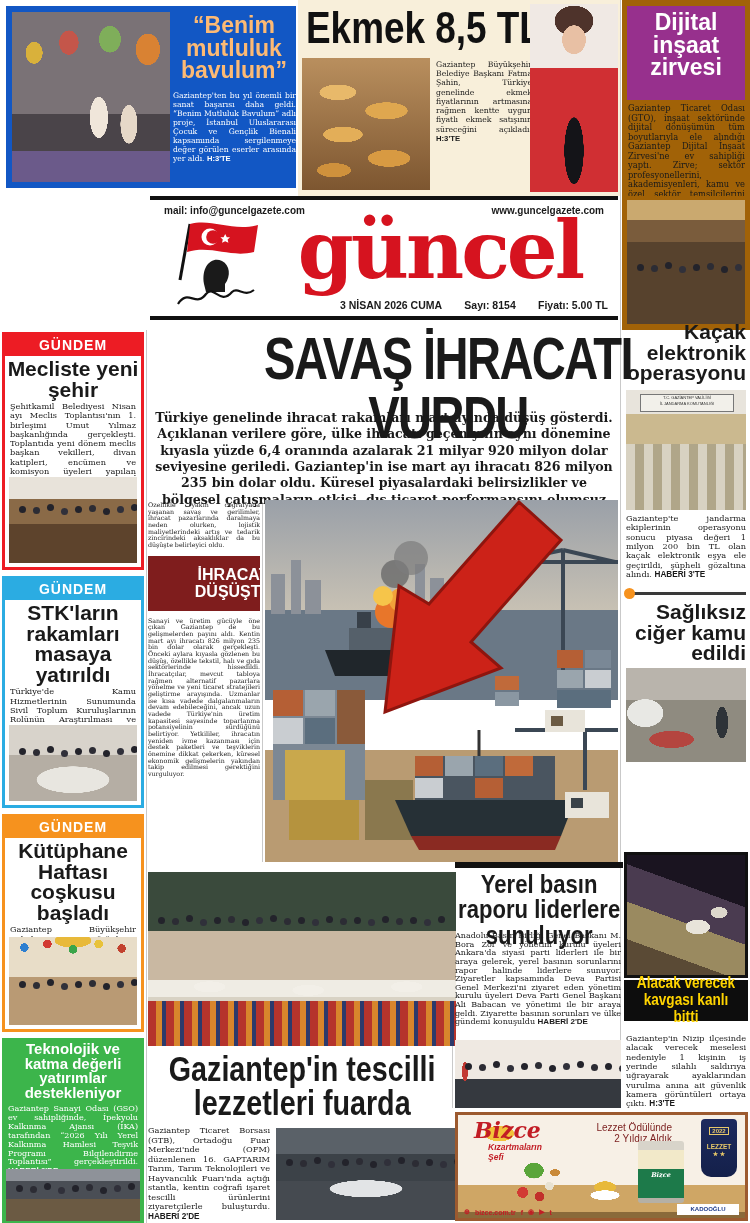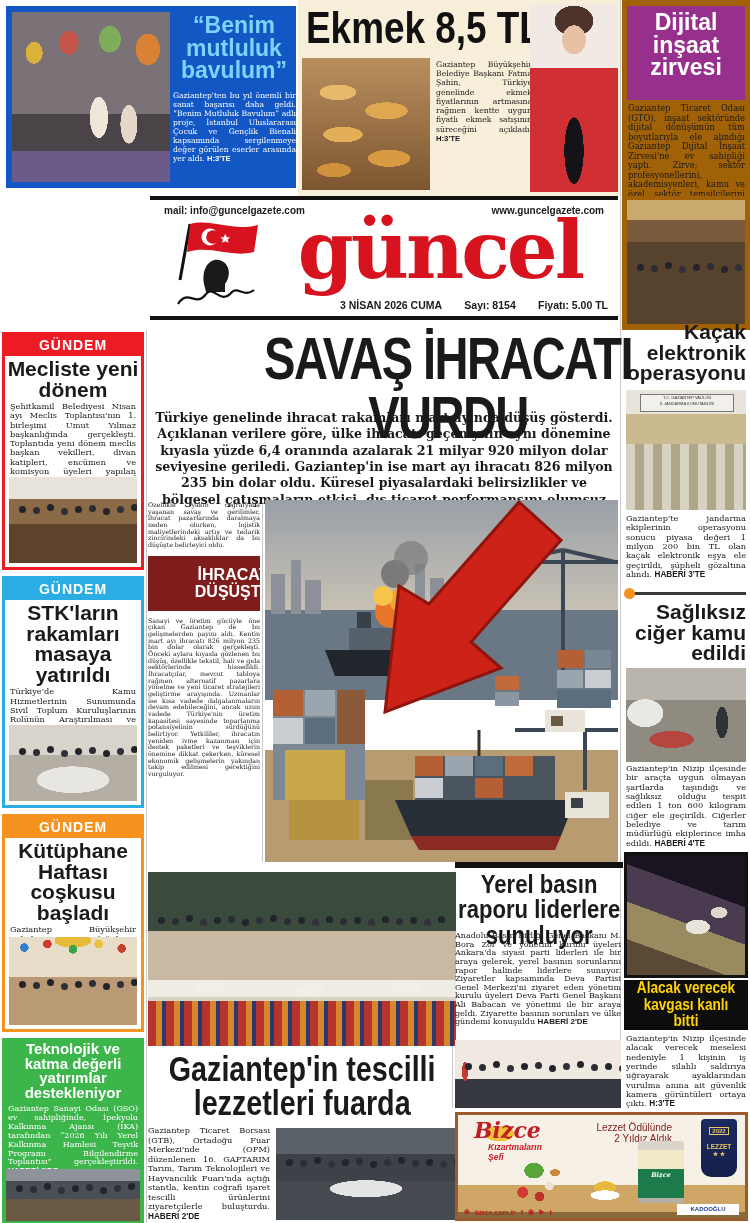--- a/index.html
+++ b/index.html
@@ -9,21 +9,21 @@
   .ph{position:absolute;overflow:hidden;background-repeat:no-repeat;}
   .hl{font-family:"Liberation Sans",sans-serif;font-weight:900;line-height:0.98;}
   .cond{display:block;transform-origin:left top;}
   .body-txt{text-align:justify;overflow:hidden;}
   .ref{font-weight:bold;font-family:"Liberation Sans",sans-serif;}
   .kicker{font-family:"Liberation Sans",sans-serif;font-weight:bold;color:#fff;
           text-align:center;font-size:14px;line-height:21px;letter-spacing:1px;}
   .vrule{position:absolute;width:1px;background:#c9c9c9;}
   
   .blue-box{left:6px;top:6px;width:290px;height:182px;background:#1257c4;}
-  .blue-box .hl{color:#7dd3fc;}
+  .blue-box .hl{color:#fdba74;}
   
   .ekmek{left:298px;top:0;width:322px;height:196px;background:#f8efda;}
   
   .dijital-panel{left:622px;top:0;width:144px;height:330px;background:#a16207;}
   .dijital-head{position:absolute;left:5px;top:6px;width:118px;height:94px;background:#97308d;
                 color:#fff;text-align:center;padding-top:5px;box-sizing:border-box;}
   
   .tarihi{left:2px;top:204px;width:142px;height:114px;border:3px solid #6b4a2e;
           box-sizing:border-box;background:#fff;}
   
@@ -54,21 +54,21 @@
   .green-box{position:absolute;left:2px;top:1038px;width:142px;height:185px;background:#3cb54b;
              color:#fff;}
   .green-box .hl{text-align:center;font-size:15px;margin:4px 2px;}
   .green-box .body-txt{font-size:8px;line-height:1.12;margin:2px 6px;}
   
   .rcol-hl{font-size:21px;text-align:right;}
   .rcol-body{font-size:8.2px;line-height:1.14;}
   .divider{position:absolute;left:626px;width:120px;height:3px;background:#3a3a3a;}
   .divider::before{content:"";position:absolute;left:-2px;top:-4px;width:11px;height:11px;
                    border-radius:50%;background:#f6921e;}
-  .alacak-box{position:absolute;left:624px;top:980px;width:124px;height:50px;background:#0d0d0d;
+  .alacak-box{position:absolute;left:624px;top:980px;width:124px;height:41px;background:#0d0d0d;
               display:flex;align-items:center;justify-content:center;}
   .alacak-box span{display:block;width:146px;transform:scaleX(.85);transform-origin:center;
                    color:#ffd400;font-size:16px;text-align:center;line-height:1.05;}
   
   .black-bar{position:absolute;left:455px;top:862px;width:168px;height:6px;background:#111;}
   
   .ad{left:455px;top:1112px;width:293px;height:109px;border:3px solid #9c5a2f;
       box-sizing:border-box;background:
       linear-gradient(180deg,#f7f0e6 0 68%,#cfa665 68% 94%,#8a6a3a 94%);}
   .brand{font-family:"DejaVu Serif",serif;font-weight:bold;font-style:italic;font-size:22px;
@@ -293,21 +293,21 @@
         <rect x="210" y="278" width="28" height="20" fill="#b55f35"></rect>
       <line x1="214" y1="230" x2="214" y2="256" stroke="#333" stroke-width="3"></line>
     </g>
     <rect x="300" y="292" width="44" height="26" fill="#e8e4da"></rect>
       <rect x="306" y="298" width="12" height="10" fill="#3a4248"></rect>
     <polygon points="254,2 296,40 206,142 236,168 120,212 134,86 164,104" fill="#cc2218" stroke="#8e150e" stroke-width="3"></polygon>
   </svg>
 
   <div class="gbox g1">
     <div class="kicker" style="background:#ed1c24;">GÜNDEM</div>
-    <div class="hl">Mecliste yeni dönem</div>
+    <div class="hl">Mecliste yeni şehir</div>
     <div class="body-txt"><span>Şehitkamil Belediyesi Nisan ayı Meclis Toplantısı'nın 1. birleşimi Umut Yılmaz başkanlığında gerçekleşti. Toplantıda yeni dönem meclis başkan vekilleri, divan katipleri, encümen ve komisyon üyeleri yapılan seçimle belirlendi.</span>
       <span class="ref">HABERİ 3'TE</span></div>
     <div class="ph p-meclis heads" style="left:4px;right:4px;bottom:4px;height:86px;"></div>
   </div>
   <div class="gbox g2">
     <div class="kicker" style="background:#2bace2;">GÜNDEM</div>
     <div class="hl">STK'ların rakamları masaya yatırıldı</div>
     <div class="body-txt"><span>Türkiye'de Kamu Hizmetlerinin Sunumunda Sivil Toplum Kuruluşlarının Rolünün Araştırılması ve Geliştirilmesi Projesi' nin çalıştayı Bursa, Konya, Ankara illerinin ardından Gaziantep' te gerçekleştirildi.</span>
       <span class="ref">HABERİ 4'TE</span></div>
     <div class="ph p-stk heads" style="left:4px;right:4px;bottom:4px;height:76px;"></div>
@@ -334,23 +334,20 @@
       <span>İL JANDARMA KOMUTANLIĞI</span></div>
   </div>
   <div class="abs body-txt rcol-body" style="left:626px;top:514px;width:120px;height:72px;">
     <span>Gaziantep'te jandarma ekiplerinin operasyonu sonucu piyasa değeri 1 milyon 200 bin TL olan kaçak elektronik eşya ele geçirildi, şüpheli gözaltına alındı.</span>
     <span class="ref">HABERİ 3'TE</span></div>
 
   <div class="divider" style="top:592px;"></div>
 
   <div class="abs hl rcol-hl" style="left:626px;top:602px;width:120px;">Sağlıksız ciğer kamu edildi</div>
   <div class="ph p-ciger" style="left:626px;top:668px;width:120px;height:94px;"></div>
-  <div class="abs body-txt rcol-body" style="left:626px;top:764px;width:120px;height:84px;">
-    <span>Gaziantep'in Nizip ilçesinde bir araçta uygun olmayan şartlarda taşındığı ve sağlıksız olduğu tespit edilen 1 ton 600 kilogram ciğer ele geçirildi. Ciğerler belediye ve tarım müdürlüğü ekiplerince imha edildi.</span>
-    <span class="ref">HABERİ 4'TE</span></div>
 
   <div class="ph p-sec" style="left:624px;top:852px;width:124px;height:126px;border:3px solid #111;box-sizing:border-box;"></div>
   <div class="alacak-box hl">
     <span>Alacak verecek kavgası kanlı bitti</span>
     </div>
   <div class="abs body-txt rcol-body" style="left:626px;top:1034px;width:120px;height:74px;">
     <span>Gaziantep'in Nizip ilçesinde alacak verecek meselesi nedeniyle 1 kişinin iş yerinde silahlı saldırıya uğrayarak ayaklarından vurulma anına ait güvenlik kamera görüntüleri ortaya çıktı.</span>
     <span class="ref">H:3'TE</span></div>
 
   <div class="ph p-fair heads" style="left:148px;top:872px;width:308px;height:174px;"></div>

